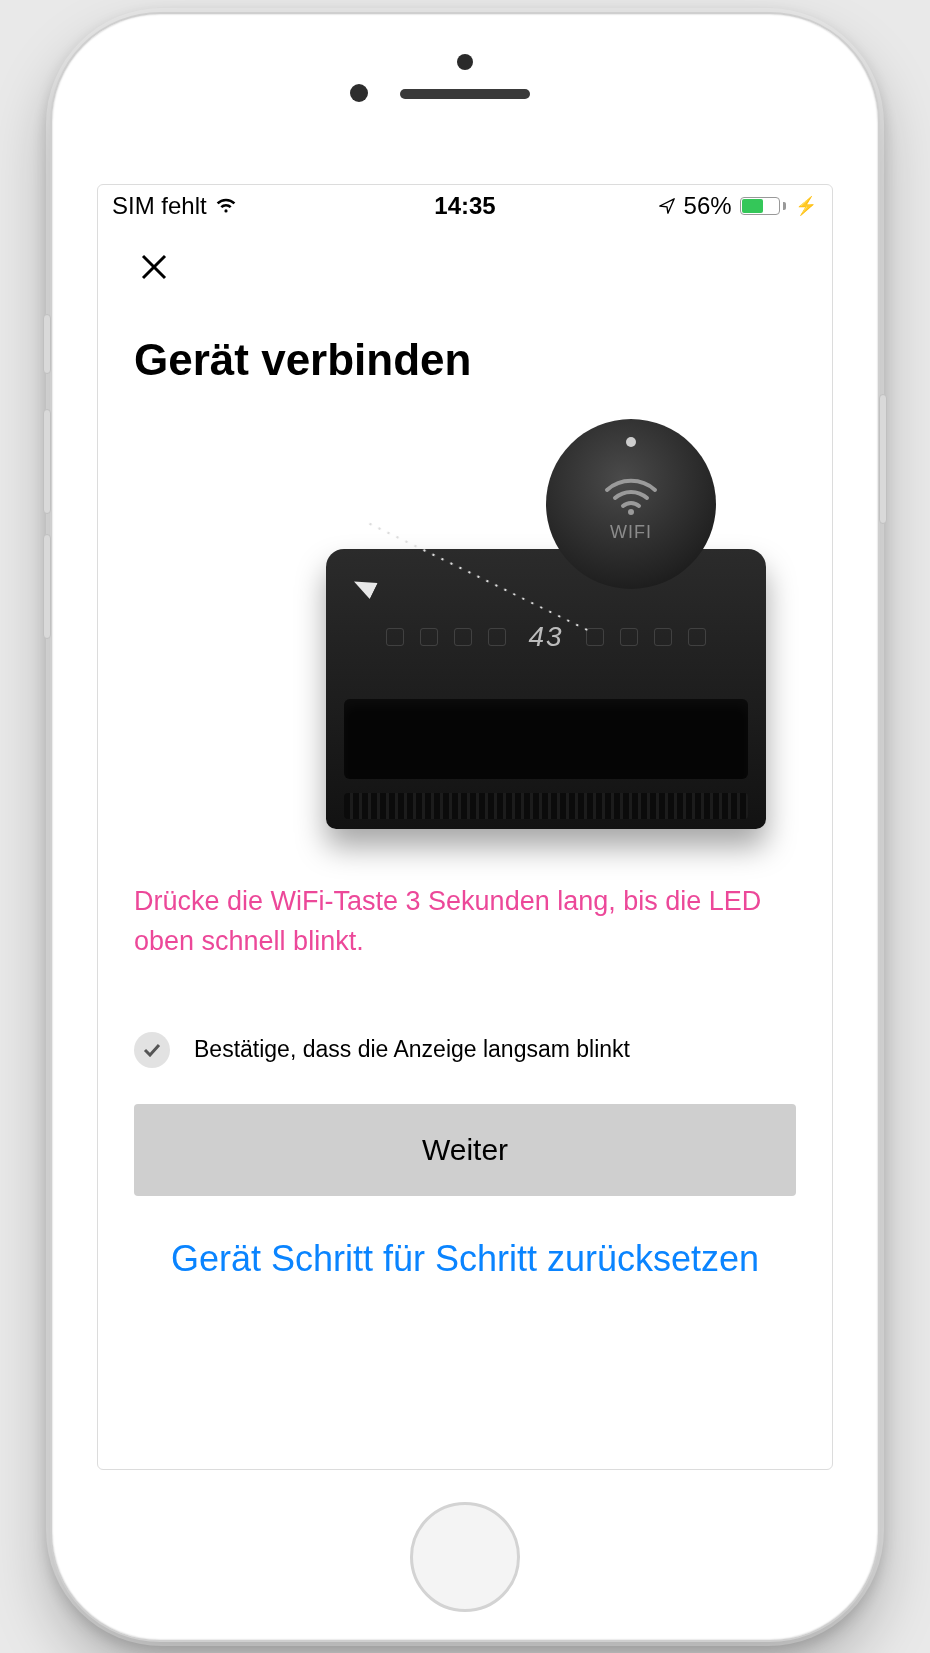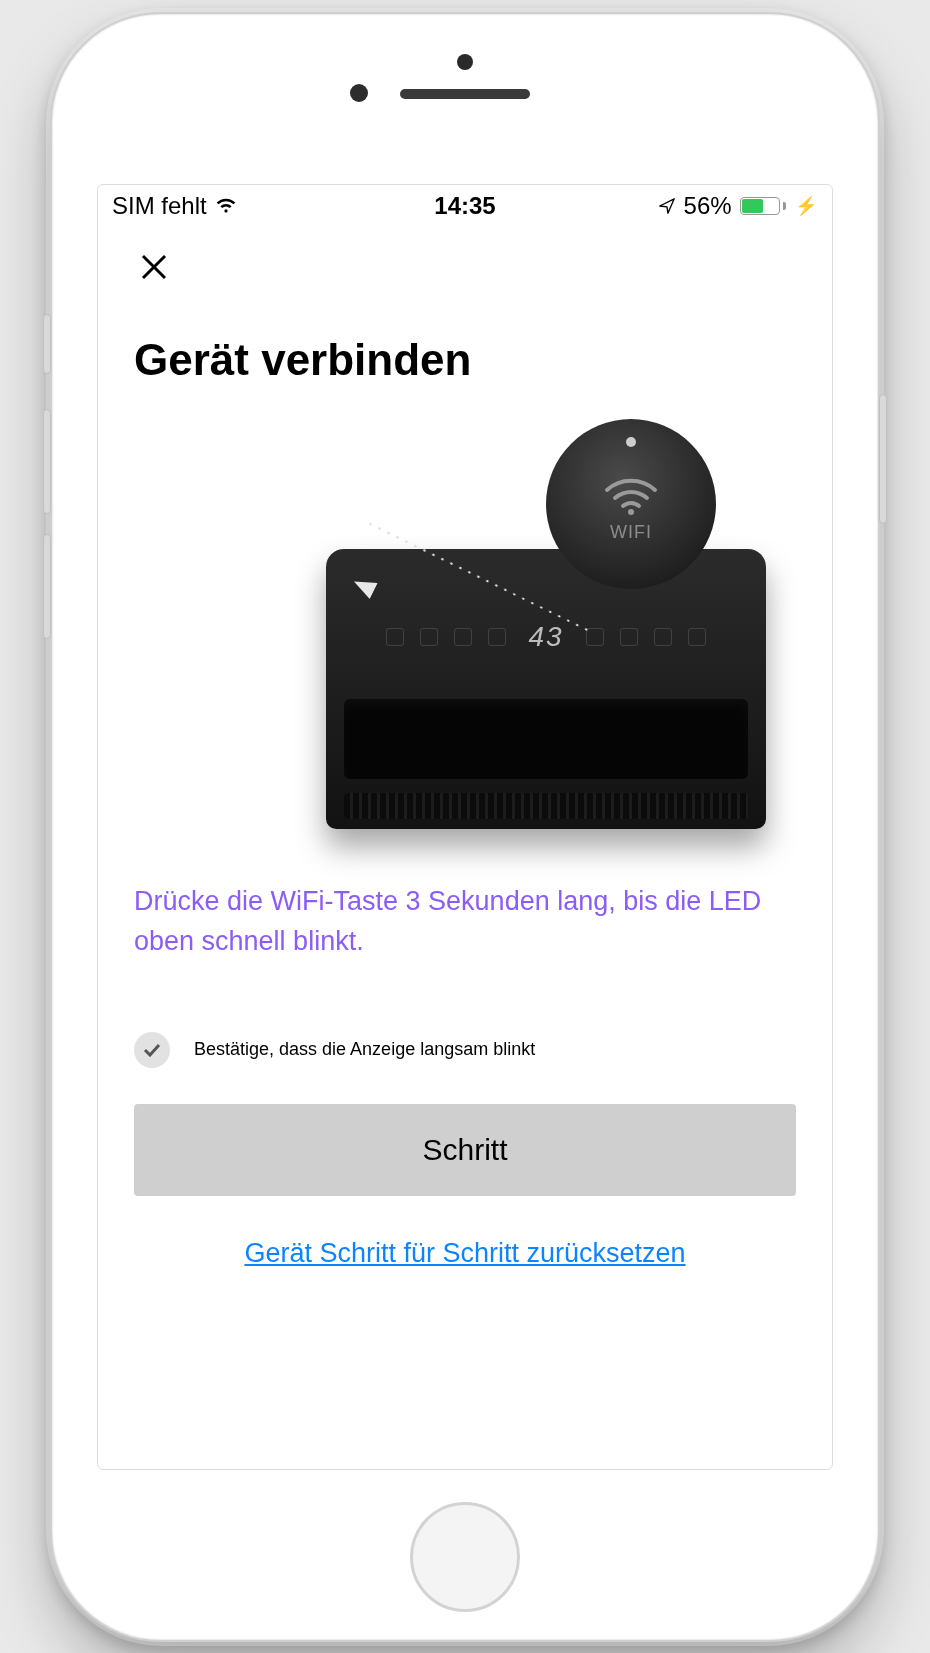--- a/index.html
+++ b/index.html
@@ -75,27 +75,27 @@
   .dev-panel { position:absolute; left:12px; right:12px; top:58px; height:60px; display:flex; align-items:center; justify-content:center; gap:16px; }
   .dev-panel .num { color:#bcbcbc; font-size:28px; font-weight:400; letter-spacing:2px; font-style:italic; margin:0 6px;}
   .dev-panel .ic { width:18px; height:18px; border:1px solid #555; border-radius:3px; opacity:.6;}
   .slot { position:absolute; left:18px; right:18px; top:150px; height:80px; background:#050505; border-radius:6px; box-shadow: inset 0 8px 12px rgba(255,255,255,0.03);}
   .vent { position:absolute; left:18px; right:18px; bottom:10px; height:26px; background:repeating-linear-gradient(90deg,#0b0b0b 0 6px,#1c1c1c 6px 9px); border-radius:4px;}
   
   .arrow-line { position:absolute; top:102px; left:70px; width:250px; height:2px; transform:rotate(26deg); transform-origin:left center; background-image:radial-gradient(circle,#dcdcdc 1.5px,transparent 1.6px); background-size:10px 2px; z-index:2;}
   .arrow-head { position:absolute; top:158px; left:56px; transform:rotate(26deg); z-index:4;}
   .arrow-head svg polygon { fill:#e8e8e8;}
   
-  .instruction { font-size:27px; line-height:1.5; color:#8b5cf6; margin-top:42px; }
+  .instruction { font-size:27px; line-height:1.5; color:#ec4899; margin-top:42px; }
   .confirm-row { display:flex; align-items:center; gap:24px; margin-top:70px; }
   .check-circle { width:36px; height:36px; border-radius:50%; background:#e2e2e2; display:flex; align-items:center; justify-content:center; flex-shrink:0;}
   .check-circle svg { stroke:#555; stroke-width:3; fill:none;}
-  .confirm-label { font-size:18px; color:#000; }
+  .confirm-label { font-size:23px; color:#000; }
   .primary-btn { margin-top:36px; height:92px; background:#cfcfcf; border-radius:4px; display:flex; align-items:center; justify-content:center; font-size:30px; font-weight:500; color:#000; cursor:pointer;}
-  .link-btn { text-align:center; color:#0a84ff; font-size:27px; margin-top:42px; cursor:pointer;text-decoration:underline;}
+  .link-btn { text-align:center; color:#0a84ff; font-size:36px; margin-top:42px; cursor:pointer;}
 </style>
 </head>
 <body>
 
 <div class="phone-frame">
   <div class="side-button sb-left-1"></div>
   <div class="side-button sb-left-2"></div>
   <div class="side-button sb-left-3"></div>
   <div class="side-button sb-right"></div>
   <div class="camera"></div>
@@ -185,19 +185,19 @@
       <div class="confirm-row">
         <span class="check-circle">
           <svg width="18" height="14" viewBox="0 0 18 14">
               <polyline points="2,7 7,12 16,2"></polyline>
             </svg>
         </span>
         <span class="confirm-label">Bestätige, dass die Anzeige langsam blinkt</span>
       </div>
 
       <div class="primary-btn">
-        <span>Schritt</span>
+        <span>Weiter</span>
       </div>
 
       <div class="link-btn">Gerät Schritt für Schritt zurücksetzen</div>
     </div>
   </div>
 </div>
 
 </body></html>

